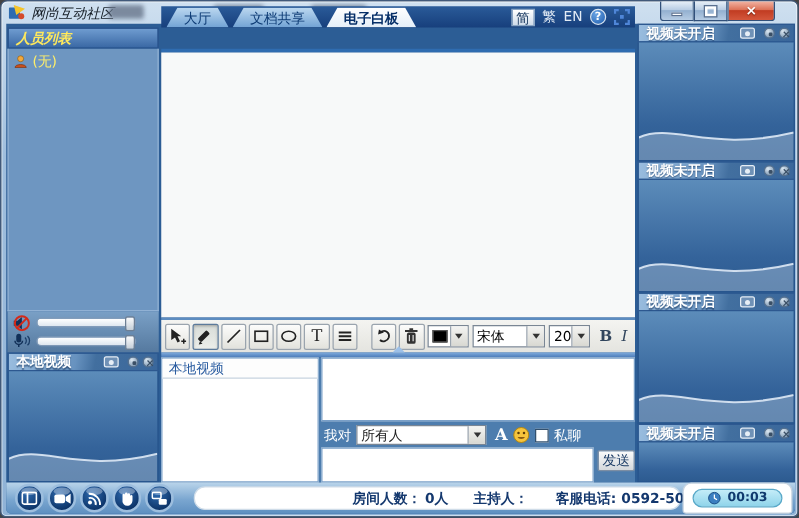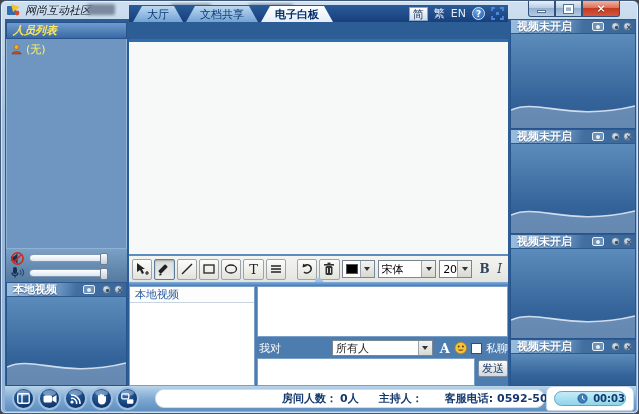--- a/index.html
+++ b/index.html
@@ -105,21 +105,21 @@
   .splitter .tri{position:absolute;left:50%;top:-5px;margin-left:-5px;width:0;height:0;
     border-left:5px solid transparent;border-right:5px solid transparent;border-bottom:5px solid #9cc0e8;}
 
   
   .chat-bg{left:128px;top:285px;width:379px;height:100px;background:#4d7dae;}
   .sysmsg{position:absolute;left:0;top:0;width:126px;height:100px;background:#fff;border:1px solid #7aa0c8;}
   .sysmsg-header{height:16px;border-bottom:1px solid #c8d4e0;color:#2a5ca0;font-size:11px;line-height:15px;padding-left:5px;background:#fdfdfd;}
   .chat-display{position:absolute;left:128px;top:0;width:251px;height:51px;background:#fff;border:1px solid #7aa0c8;}
   .chat-controls{position:absolute;left:128px;top:53px;width:251px;height:18px;display:flex;align-items:center;gap:4px;padding-left:2px;}
   .to-label,.private-label{color:#fff;font-size:11px;white-space:nowrap;}
-  .recipient-box{width:104px;height:16px;margin-left:47px;}
+  .recipient-box{width:104px;height:16px;}
   .recipient-box .val{padding-left:3px;color:#222;}
   .font-color-a{color:#fff;font-family:"DejaVu Serif",serif;font-weight:bold;font-size:13px;}
   .chk{width:11px;height:11px;background:#fff;border:1px solid #32506e;}
   .chat-input{position:absolute;left:128px;top:72px;width:218px;height:28px;background:#fff;border:1px solid #7aa0c8;}
   .send-btn{position:absolute;left:349px;top:74px;width:30px;height:17px;font-size:11px;color:#1c3c66;
     background:linear-gradient(#fbfbfb,#d4d8dc);border:1px solid #7c8ea4;border-radius:2px;
     display:flex;align-items:center;justify-content:center;}
 
   
   .vpanel{position:absolute;left:509px;width:126px;}
@@ -135,21 +135,21 @@
     background:radial-gradient(circle at 40% 30%,#2f6bb0,#0d3468 75%);
     border:2px solid #9dbede;display:flex;align-items:center;justify-content:center;}
   .rbtn::after{content:"";position:absolute;left:3px;top:1px;width:13px;height:6px;border-radius:50%;
     background:rgba(255,255,255,.35);}
   .status-pill{position:absolute;left:150px;top:3px;width:390px;height:19px;background:#fff;
     border:1px solid #cfdce8;border-radius:9px;display:flex;align-items:center;font-size:11px;color:#14386e;font-weight:bold;white-space:nowrap;}
   .status-pill .s1{margin-left:126px;} .status-pill .s2{margin-left:20px;} .status-pill .s3{margin-left:22px;}
   .timer-tab{position:absolute;right:2px;top:0;width:88px;height:25px;background:#fff;
     border:1px solid #c8d4e0;border-radius:7px 7px 3px 3px;display:flex;align-items:center;justify-content:center;}
   .timer-pill{width:72px;height:15px;border-radius:8px;border:1px solid #58a8c8;
-    background:linear-gradient(#c4ecf8,#8fd4ea);display:flex;align-items:center;justify-content:flex-end;gap:5px;
+    background:linear-gradient(#c4ecf8,#8fd4ea);display:flex;align-items:center;justify-content:center;gap:5px;
     font-size:10px;font-weight:bold;color:#103a6e;}
 
   .label{white-space:nowrap;}
 </style>
 </head>
 <body>
 
 <div id="app">
 
   <div class="abs titlebar">

